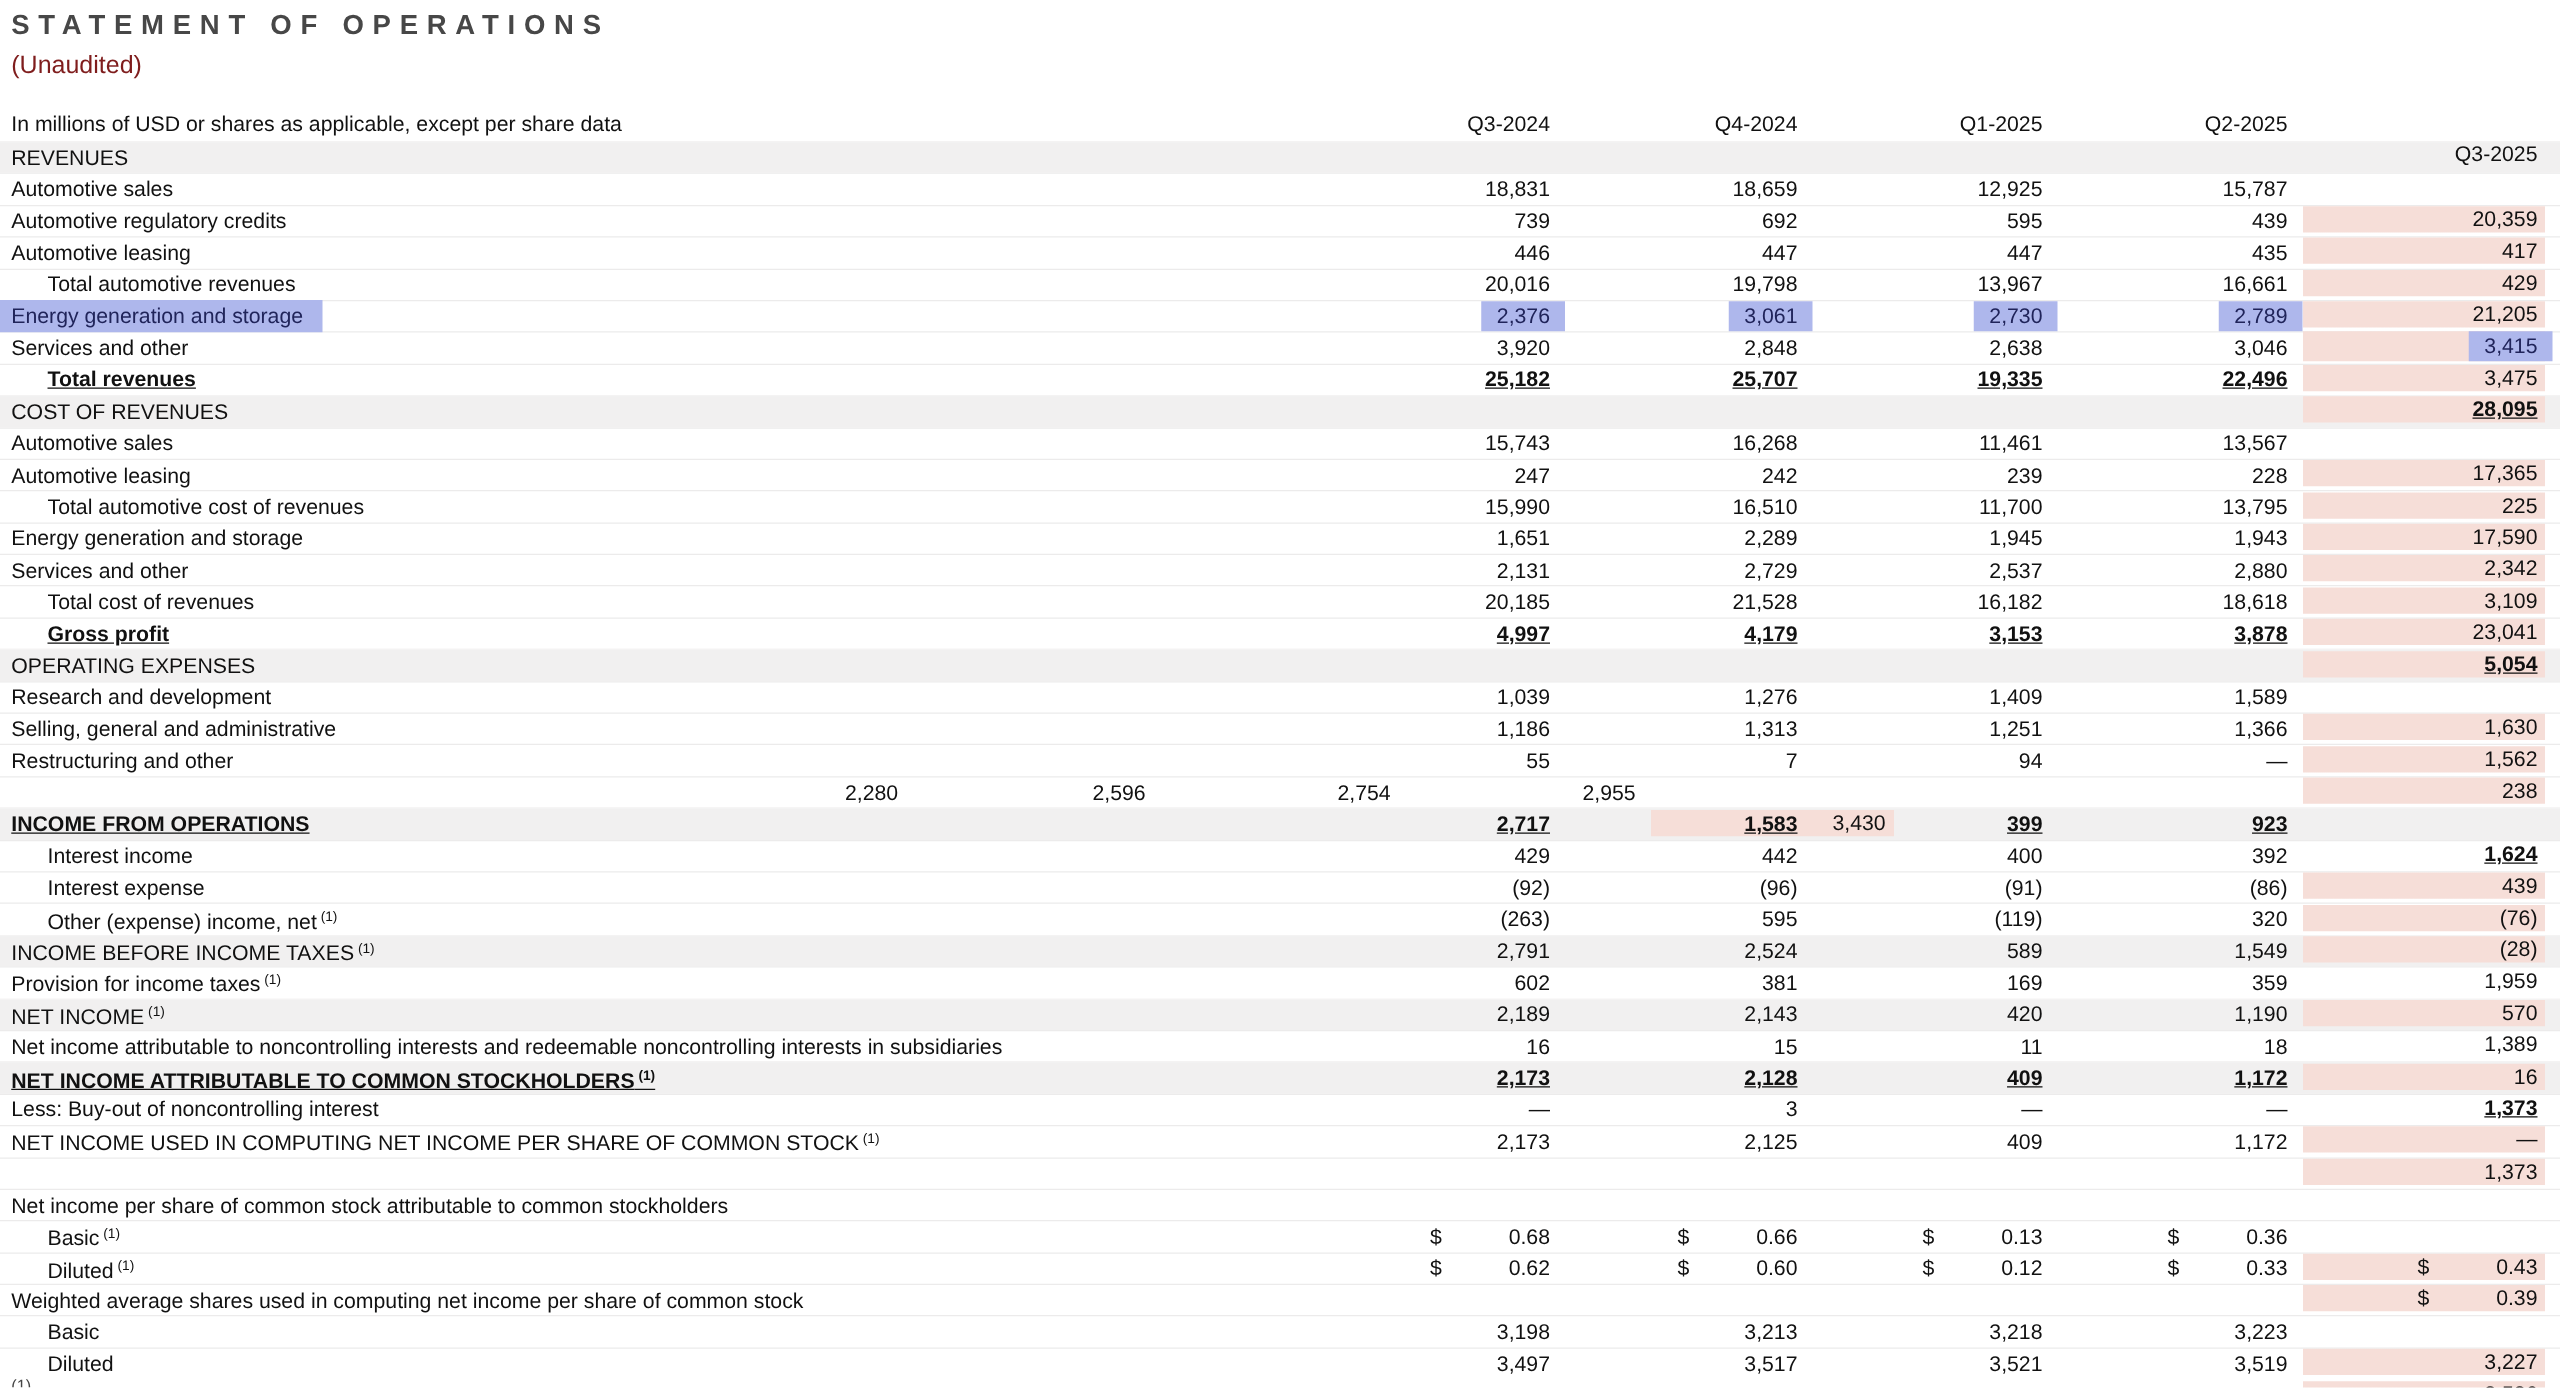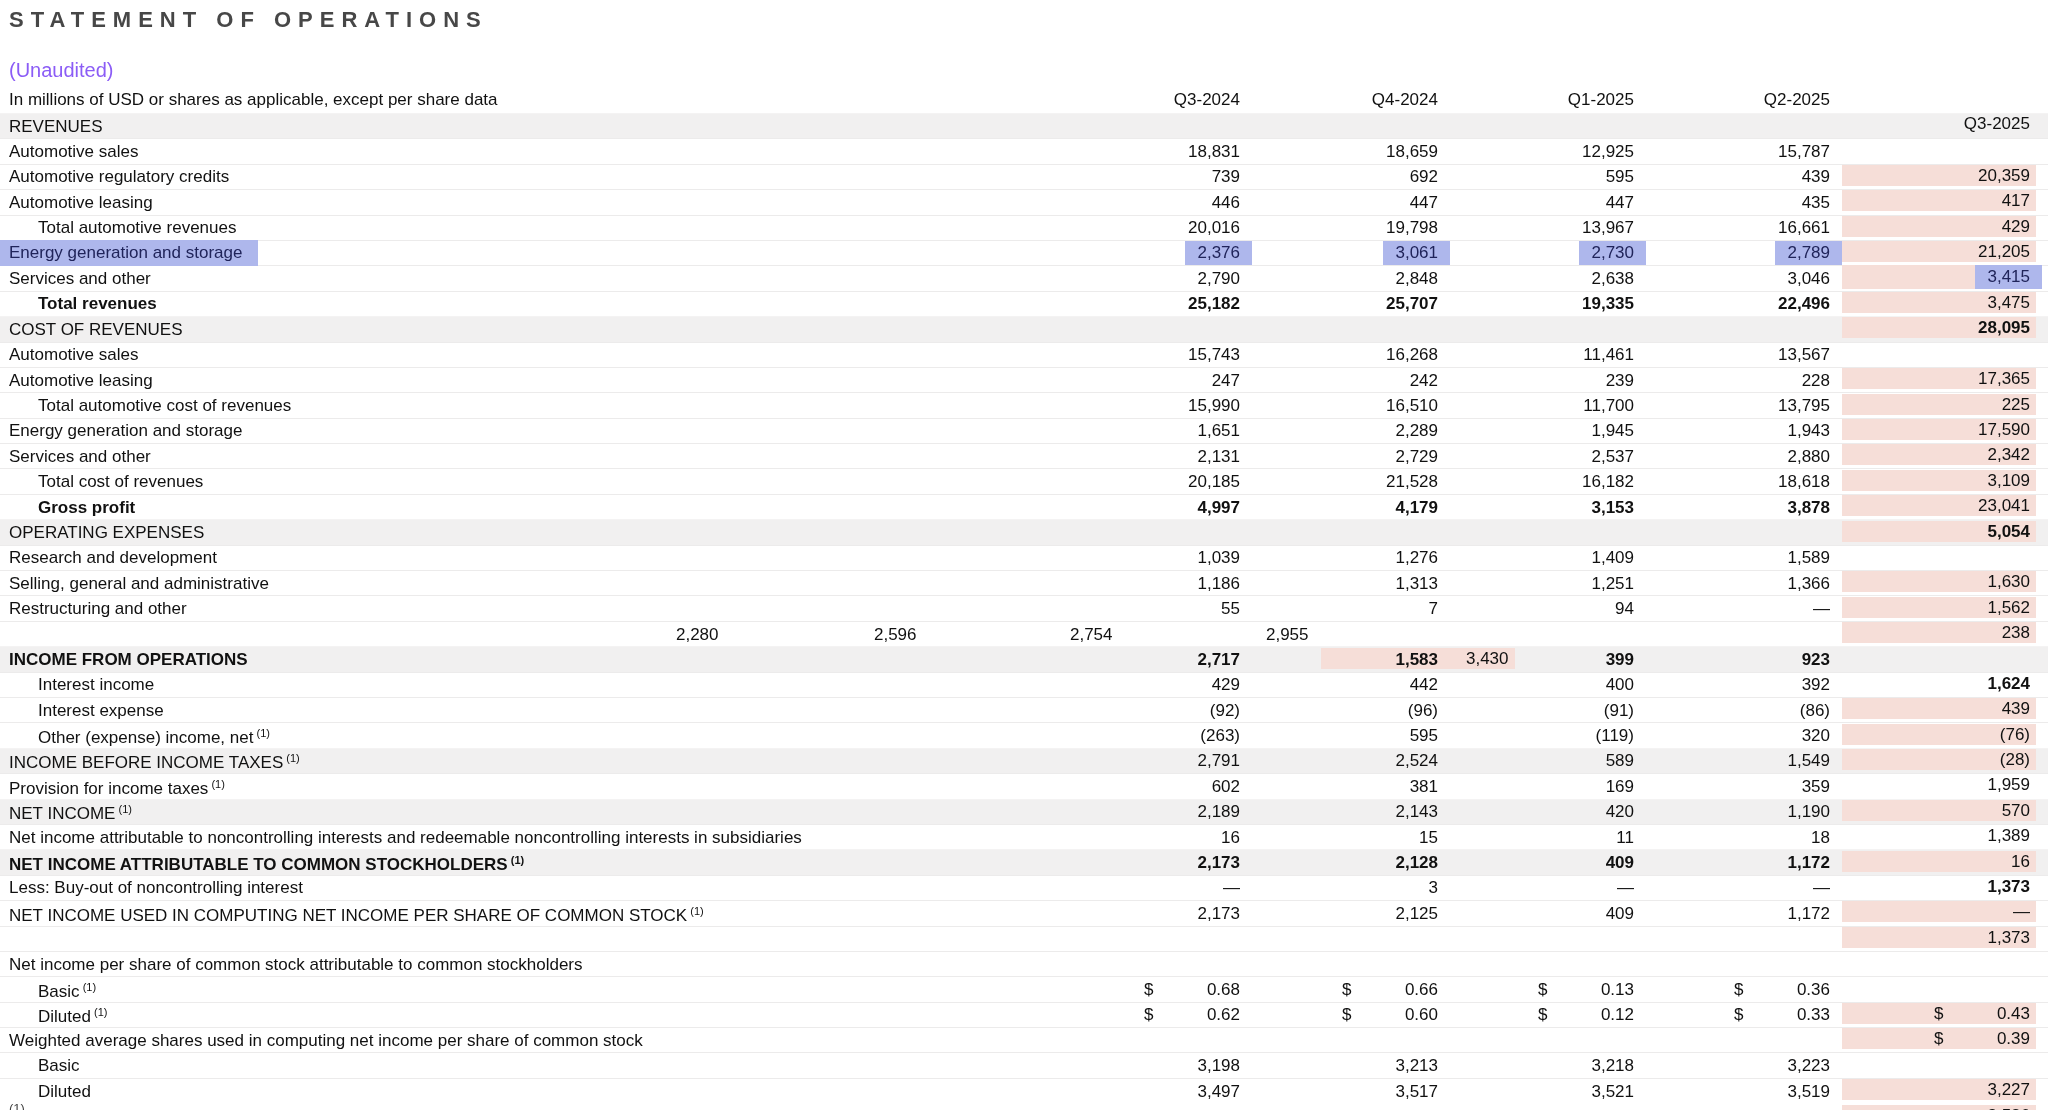--- a/index.html
+++ b/index.html
@@ -11,34 +11,34 @@
   }
   .page { position:absolute; inset:0; }
 
   .title {
     position:absolute; left:9px; top:7px;
     font-size:22px; font-weight:bold; letter-spacing:7px;
     color:#474747; white-space:nowrap;
   }
   .subtitle {
     position:absolute; left:9px; top:41px;
-    font-size:20px; color:#8b5cf6;margin-top:18px;
+    font-size:20px; color:#7f1d1d;
   }
 
   .table { position:absolute; left:0; top:86px; width:2048px; }
 
   .row {
     display:flex; align-items:center;
     height:25.4px; box-sizing:border-box;
     border-top:1px solid #ecebeb;
     font-size:17px; line-height:21px;justify-content:center;
   }
   .row.header-row { border-top:none; height:27px; }
   .row.band { background:var(--band-gray); border-top-color:#f4f3f3; }
-  .row.bold .cell-label, .row.bold .cell-val { font-weight:bold; }
+  .row.bold .cell-label, .row.bold .cell-val { font-weight:bold;text-decoration:underline; }
 
   .cell-label {
     flex:1 1 auto; padding-left:9px; white-space:nowrap; overflow:hidden;
   }
   .indent1 .cell-label { padding-left:38px; }
 
   .cell-val {
     text-align:right; box-sizing:border-box; white-space:nowrap;
   }
   .c1 { width:197px; } .c2 { width:198px; } .c3 { width:196px; } .c4 { width:196px; }
@@ -130,21 +130,21 @@
       <div class="row">
         <div class="cell-label"><span class="hl-label">Energy generation and storage</span></div>
         <div class="cell-val c1"><span class="hl-val">2,376</span></div>
         <div class="cell-val c2"><span class="hl-val">3,061</span></div>
         <div class="cell-val c3"><span class="hl-val">2,730</span></div>
         <div class="cell-val c4"><span class="hl-val">2,789</span></div>
         <div class="cell-val c5 pinkcell"><span class="hl-val">3,415</span></div>
       </div>
       <div class="row">
         <div class="cell-label">Services and other</div>
-        <div class="cell-val c1">2,790</div>
+        <div class="cell-val c1">3,920</div>
         <div class="cell-val c2">2,848</div>
         <div class="cell-val c3">2,638</div>
         <div class="cell-val c4">3,046</div>
         <div class="cell-val c5 pinkcell">3,475</div>
       </div>
       <div class="row bold indent1">
         <div class="cell-label">Total revenues</div>
         <div class="cell-val c1">25,182</div>
         <div class="cell-val c2">25,707</div>
         <div class="cell-val c3">19,335</div>

